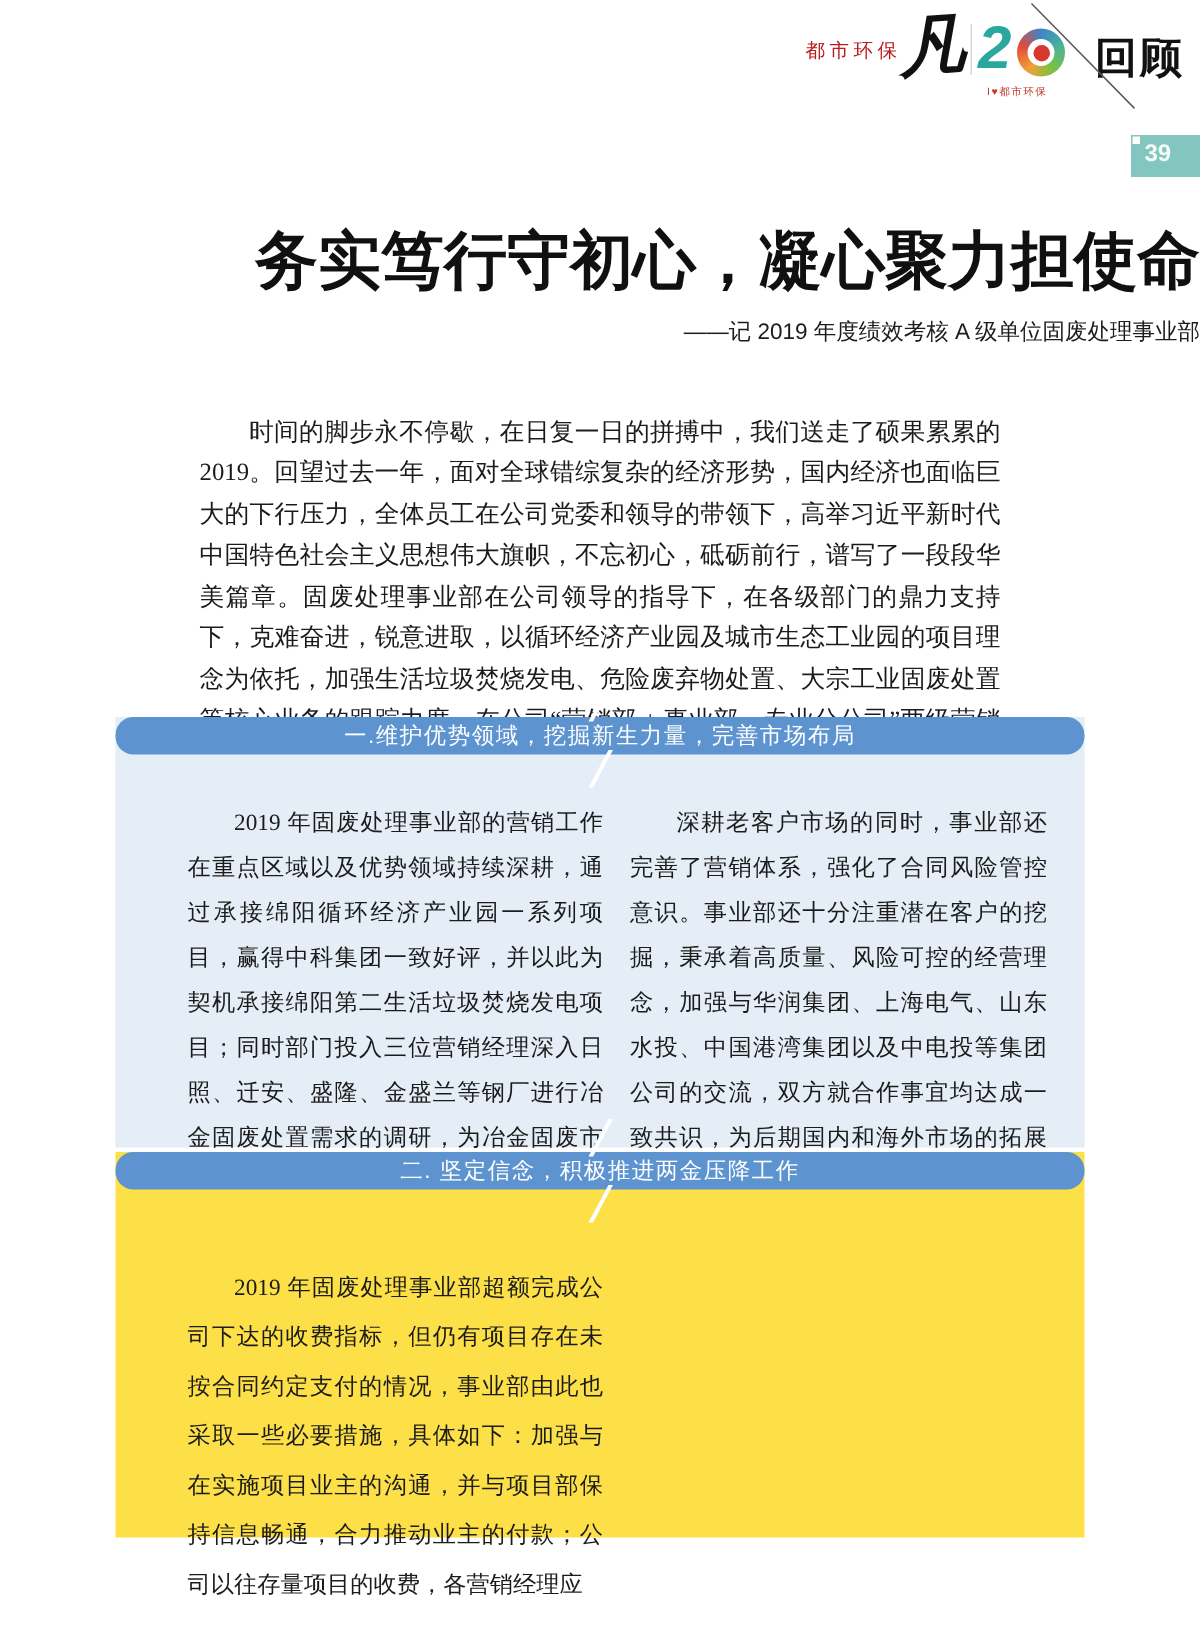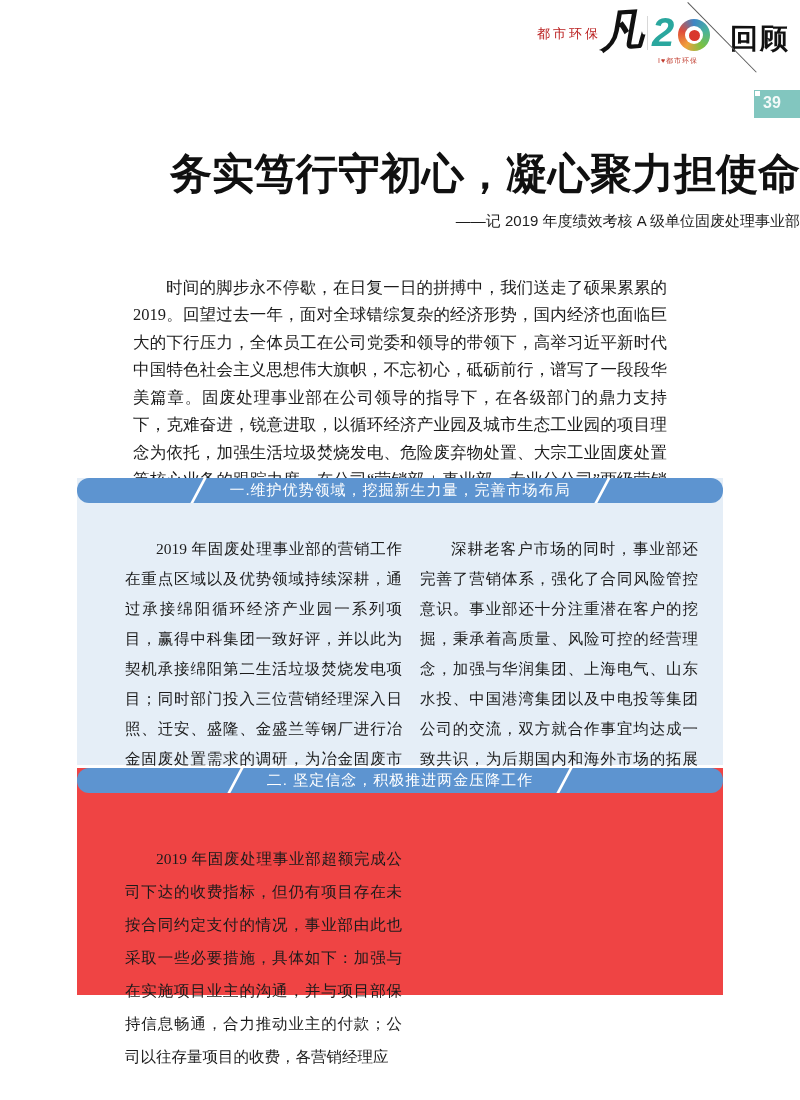--- a/index.html
+++ b/index.html
@@ -69,24 +69,24 @@
   }
   
   .intro{
     position:absolute;left:133px;top:257px;width:534px;
     font-family:"Liberation Serif",serif;font-size:16.5px;line-height:27.5px;
     color:#1b1b1b;text-align:justify;text-indent:2em;
   }
   
   .panel{position:absolute;left:77px;width:646px;}
   .panel-1{top:478px;height:287px;background:#e5eef7;}
-  .panel-2{top:768px;height:227px;background:#ef4444;}
+  .panel-2{top:768px;height:257px;background:#fde047;}
   .section-bar{
     position:absolute;left:0;top:0;width:646px;height:25px;background:#5d94d0;
-    border-radius:12px;display:flex;align-items:center;justify-content:center;
+    border-radius:12px;display:flex;align-items:center;justify-content:center;flex-direction:column;
   }
   .section-bar .slash{
     width:2.5px;height:25px;background:#ffffff;transform:skewX(-28deg);
     margin:0 30px;flex:0 0 auto;
   }
   .section-bar .heading{
     font-size:15px;color:#ffffff;letter-spacing:1px;white-space:nowrap;
     font-family:"Liberation Sans",sans-serif;
   }
   .col{

